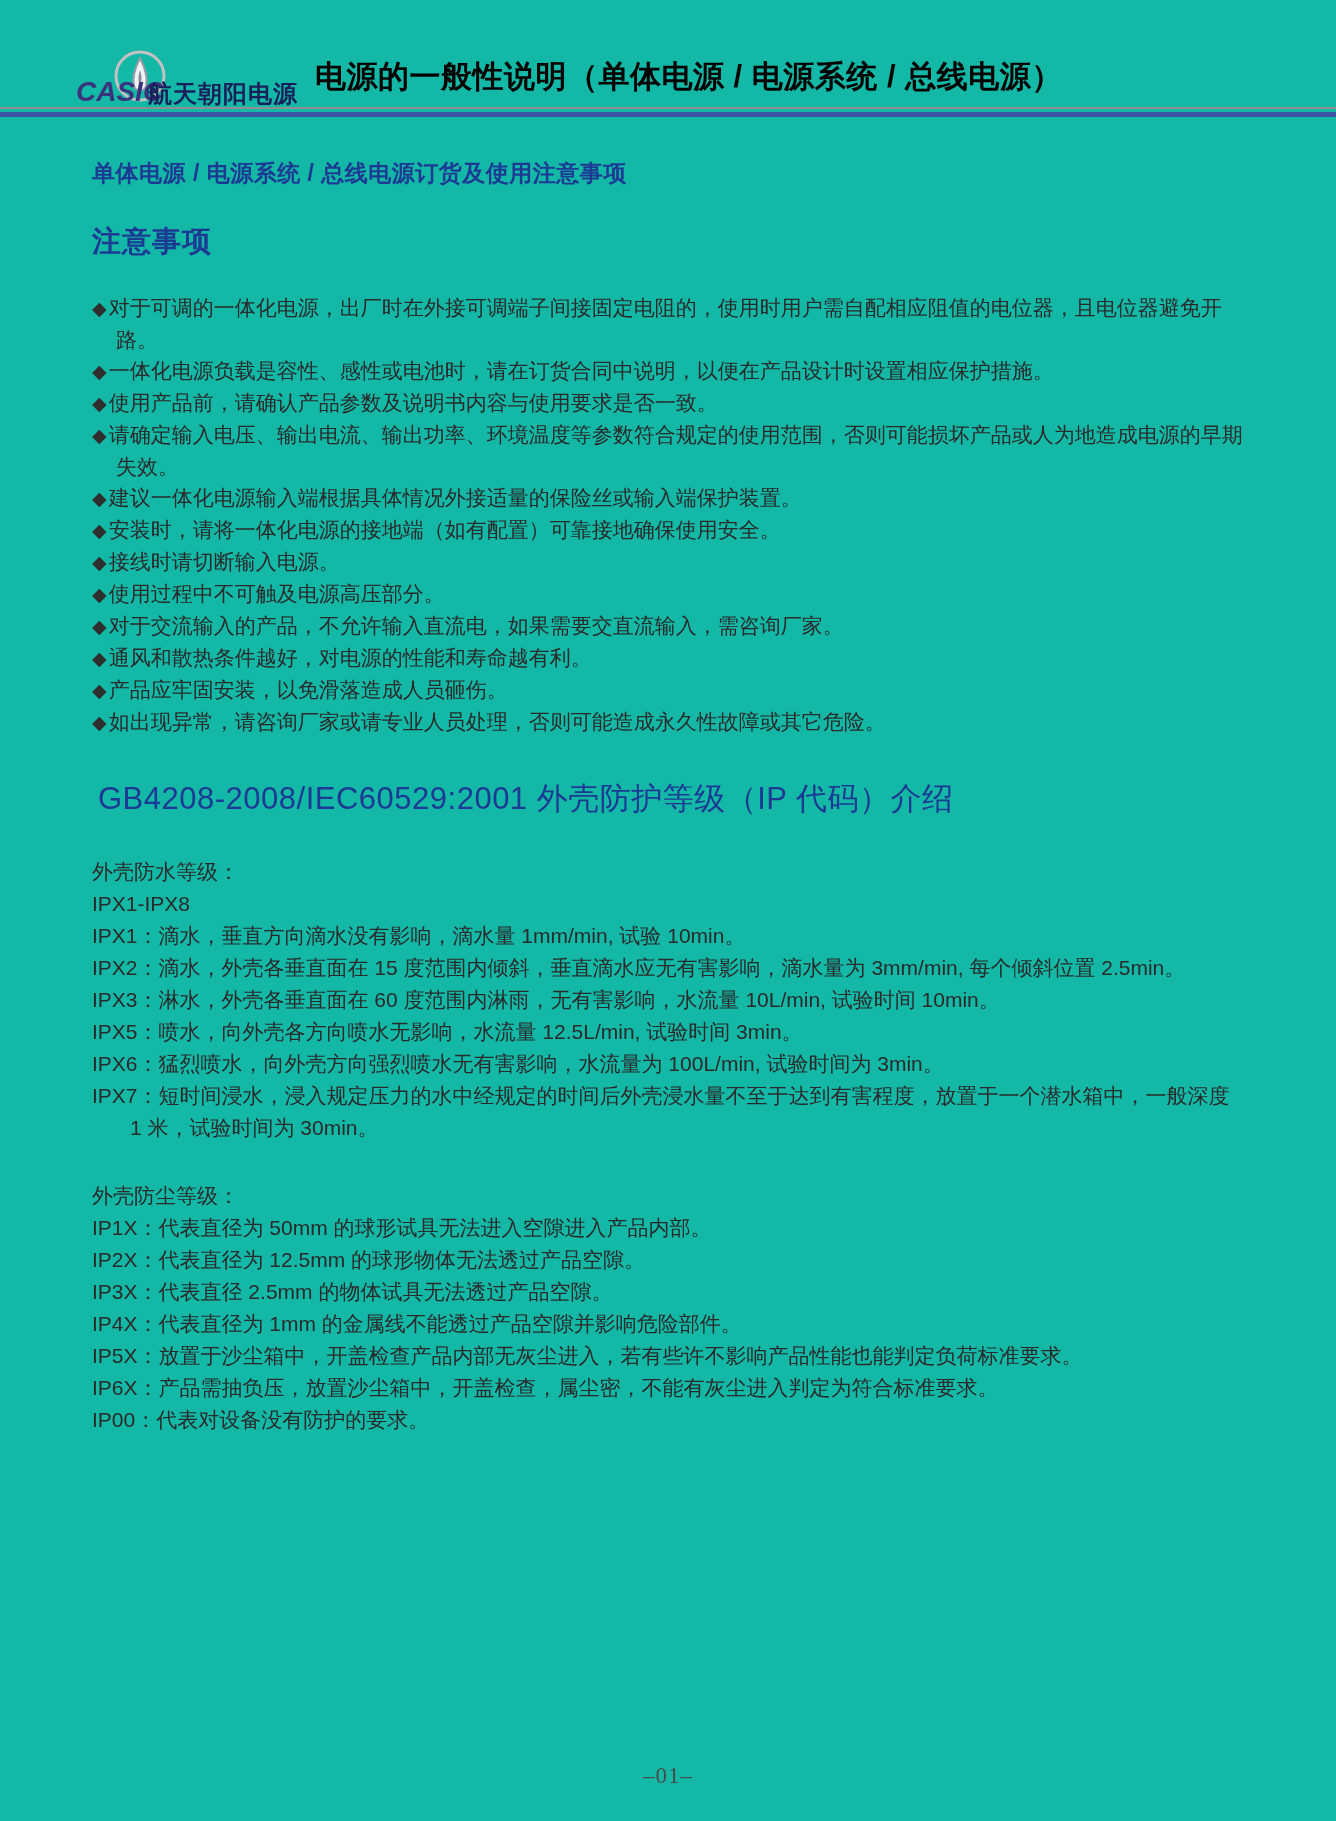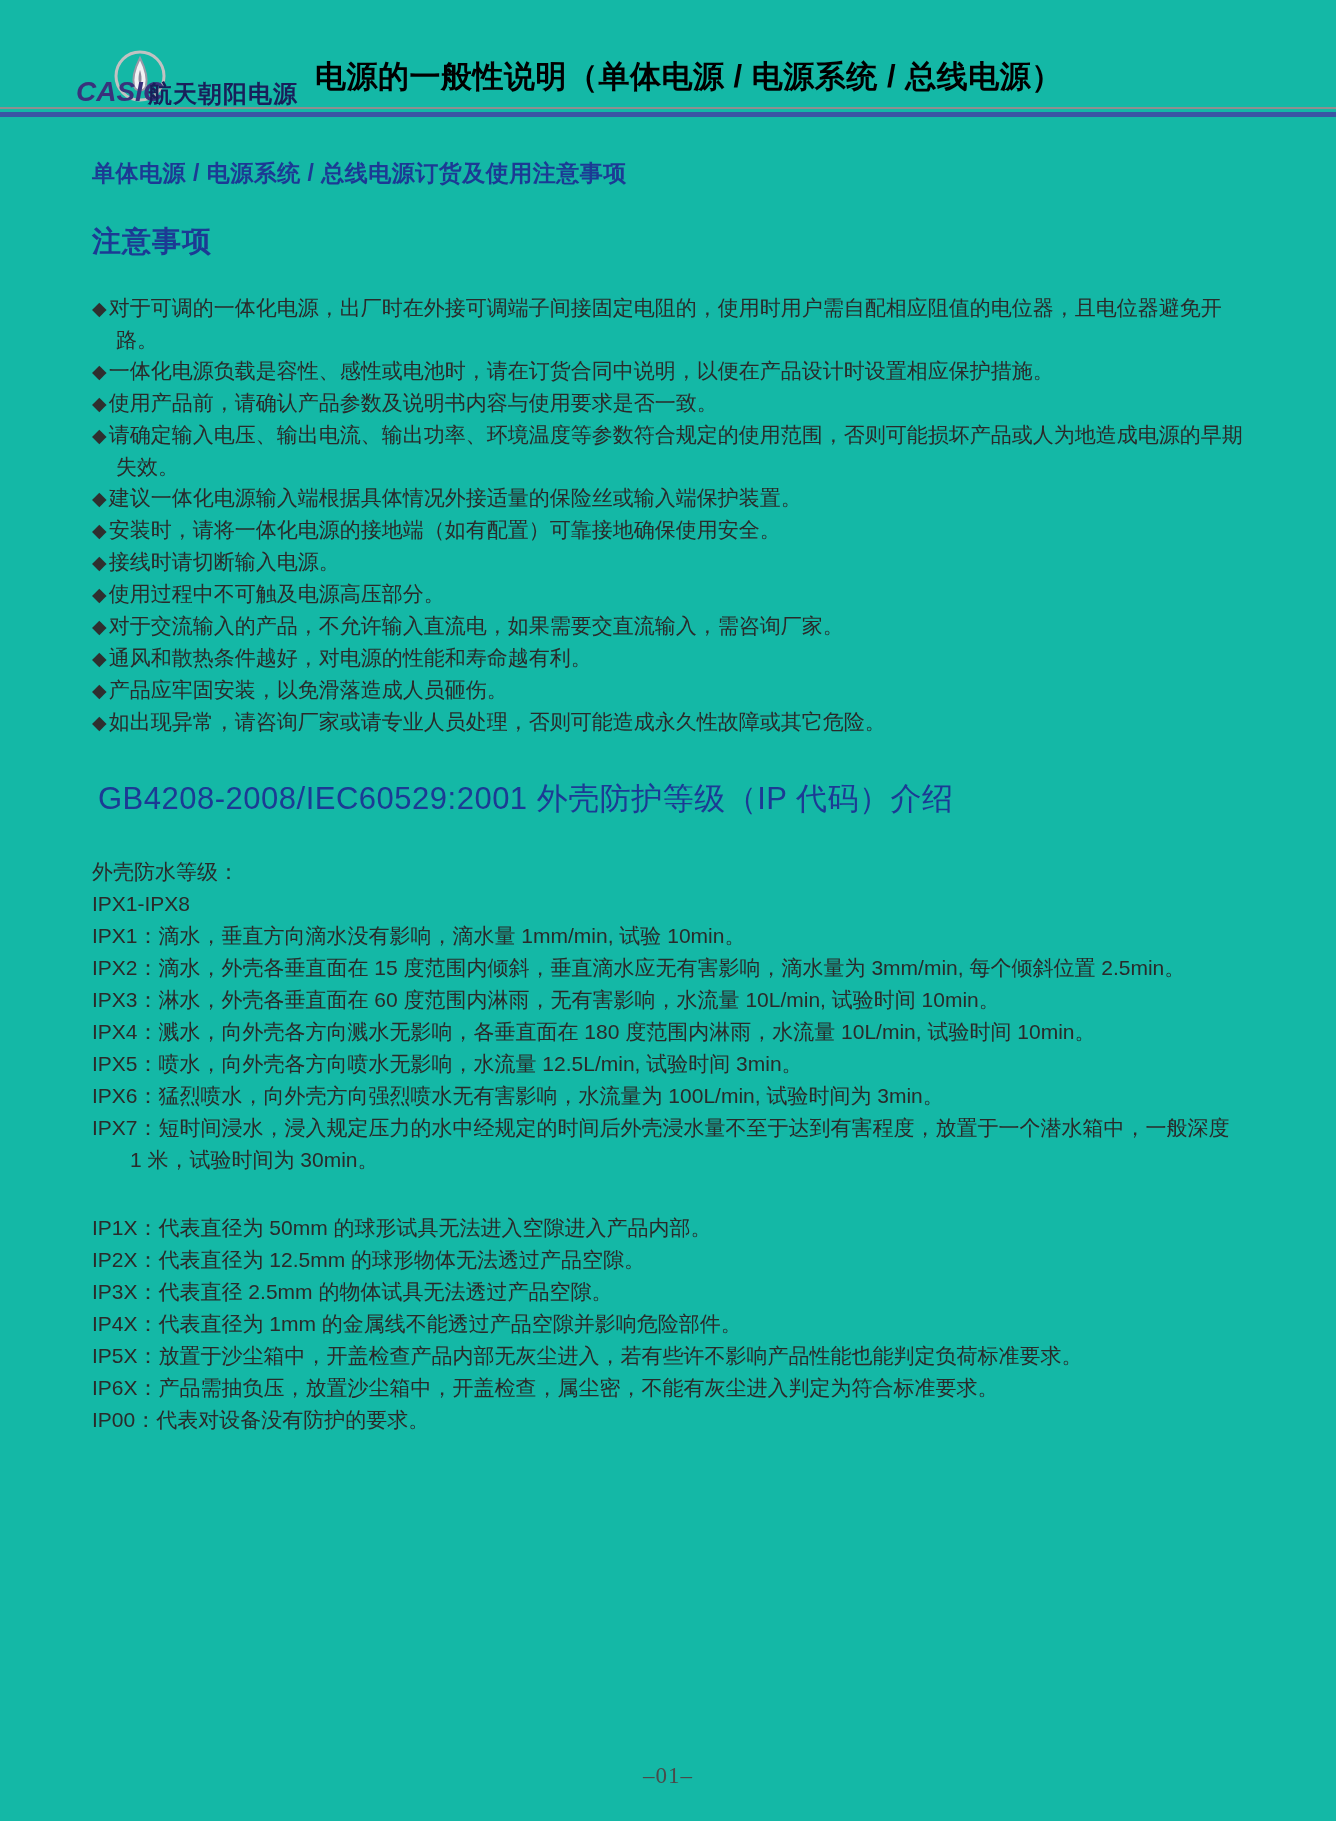--- a/index.html
+++ b/index.html
@@ -111,27 +111,27 @@
       </div>
 
       <div class="gb-title">GB4208-2008/IEC60529:2001 外壳防护等级（IP 代码）介绍</div>
 
       <div class="ip-block">
         <div class="ip-heading">外壳防水等级：</div>
         <div class="ip-range">IPX1-IPX8</div>
         <div class="ip-item"><span class="ip-label">IPX1：</span><span>滴水，垂直方向滴水没有影响，滴水量 1mm/min, 试验 10min。</span></div>
         <div class="ip-item"><span class="ip-label">IPX2：</span><span>滴水，外壳各垂直面在 15 度范围内倾斜，垂直滴水应无有害影响，滴水量为 3mm/min, 每个倾斜位置 2.5min。</span></div>
         <div class="ip-item"><span class="ip-label">IPX3：</span><span>淋水，外壳各垂直面在 60 度范围内淋雨，无有害影响，水流量 10L/min, 试验时间 10min。</span></div>
-        <div class="ip-item"><span class="ip-label">IPX4：</span><span>溅水，向外壳各方向溅水无影响，各垂直面在 180 度范围内淋雨，水流量 10L/min, 试验时间 10min。</span></div>
         <div class="ip-item"><span class="ip-label">IPX5：</span><span>喷水，向外壳各方向喷水无影响，水流量 12.5L/min, 试验时间 3min。</span></div>
         <div class="ip-item"><span class="ip-label">IPX6：</span><span>猛烈喷水，向外壳方向强烈喷水无有害影响，水流量为 100L/min, 试验时间为 3min。</span></div>
         <div class="ip-item"><span class="ip-label">IPX7：</span><span>短时间浸水，浸入规定压力的水中经规定的时间后外壳浸水量不至于达到有害程度，放置于一个潜水箱中，一般深度 1 米，试验时间为 30min。</span></div>
       </div>
 
       <div class="ip-block">
+        <div class="ip-heading">外壳防尘等级：</div>
         <div class="ip-item"><span class="ip-label">IP1X：</span><span>代表直径为 50mm 的球形试具无法进入空隙进入产品内部。</span></div>
         <div class="ip-item"><span class="ip-label">IP2X：</span><span>代表直径为 12.5mm 的球形物体无法透过产品空隙。</span></div>
         <div class="ip-item"><span class="ip-label">IP3X：</span><span>代表直径 2.5mm 的物体试具无法透过产品空隙。</span></div>
         <div class="ip-item"><span class="ip-label">IP4X：</span><span>代表直径为 1mm 的金属线不能透过产品空隙并影响危险部件。</span></div>
         <div class="ip-item"><span class="ip-label">IP5X：</span><span>放置于沙尘箱中，开盖检查产品内部无灰尘进入，若有些许不影响产品性能也能判定负荷标准要求。</span></div>
         <div class="ip-item"><span class="ip-label">IP6X：</span><span>产品需抽负压，放置沙尘箱中，开盖检查，属尘密，不能有灰尘进入判定为符合标准要求。</span></div>
         <div class="ip-item"><span class="ip-label">IP00：</span><span>代表对设备没有防护的要求。</span></div>
       </div>
 
     </div>

